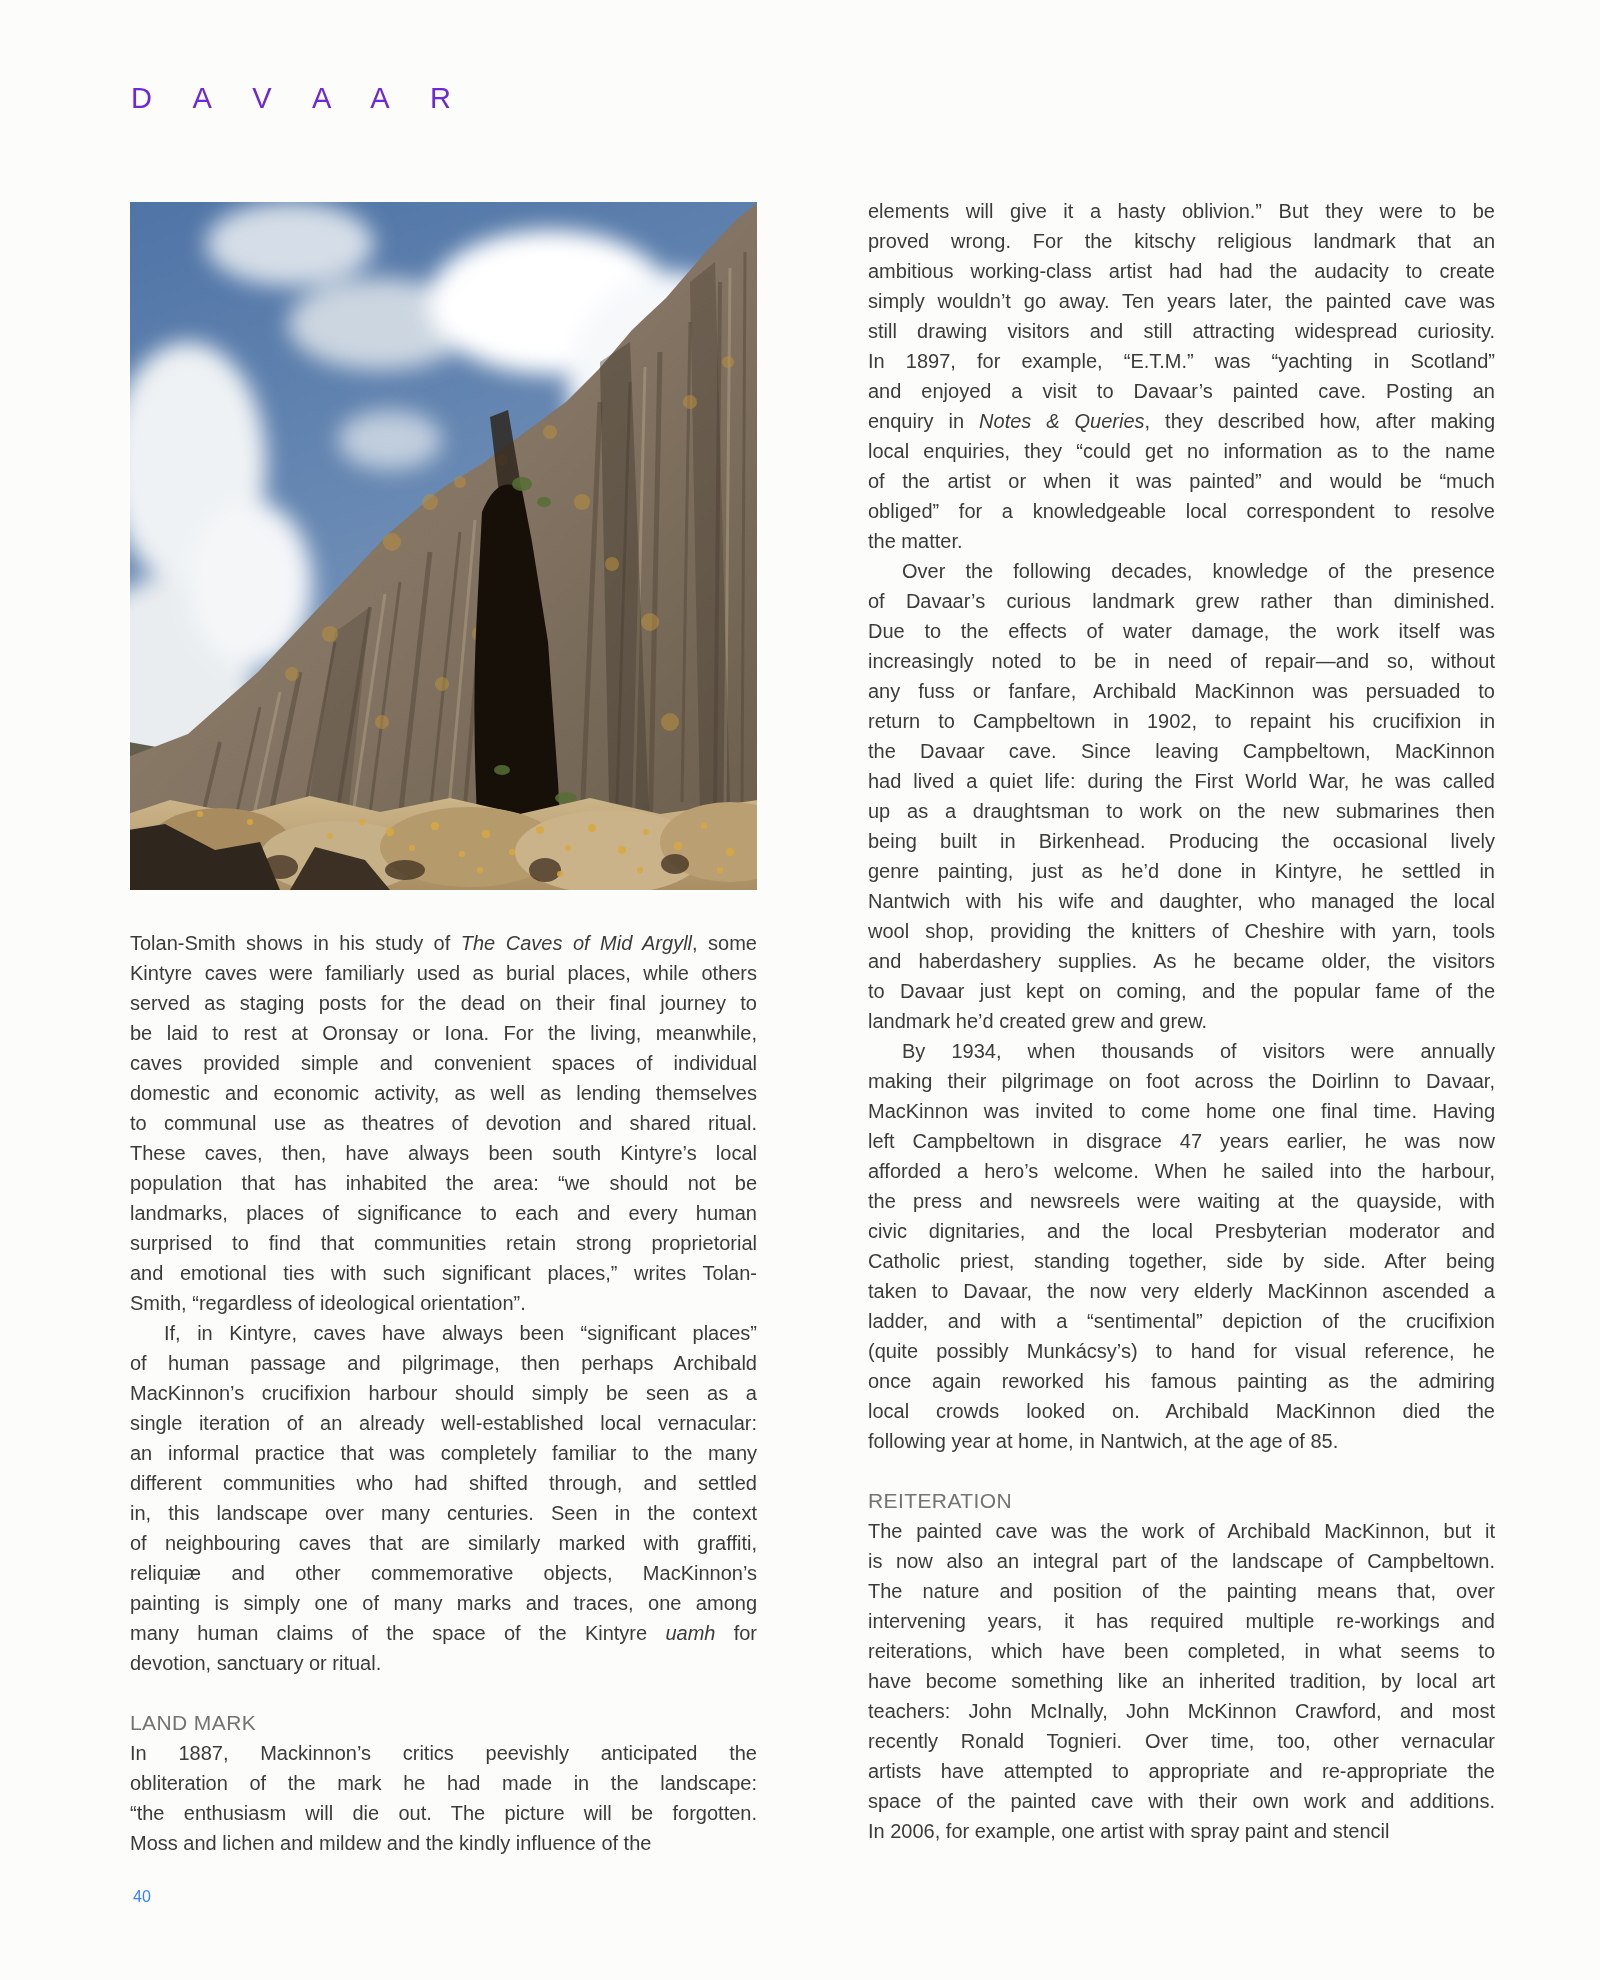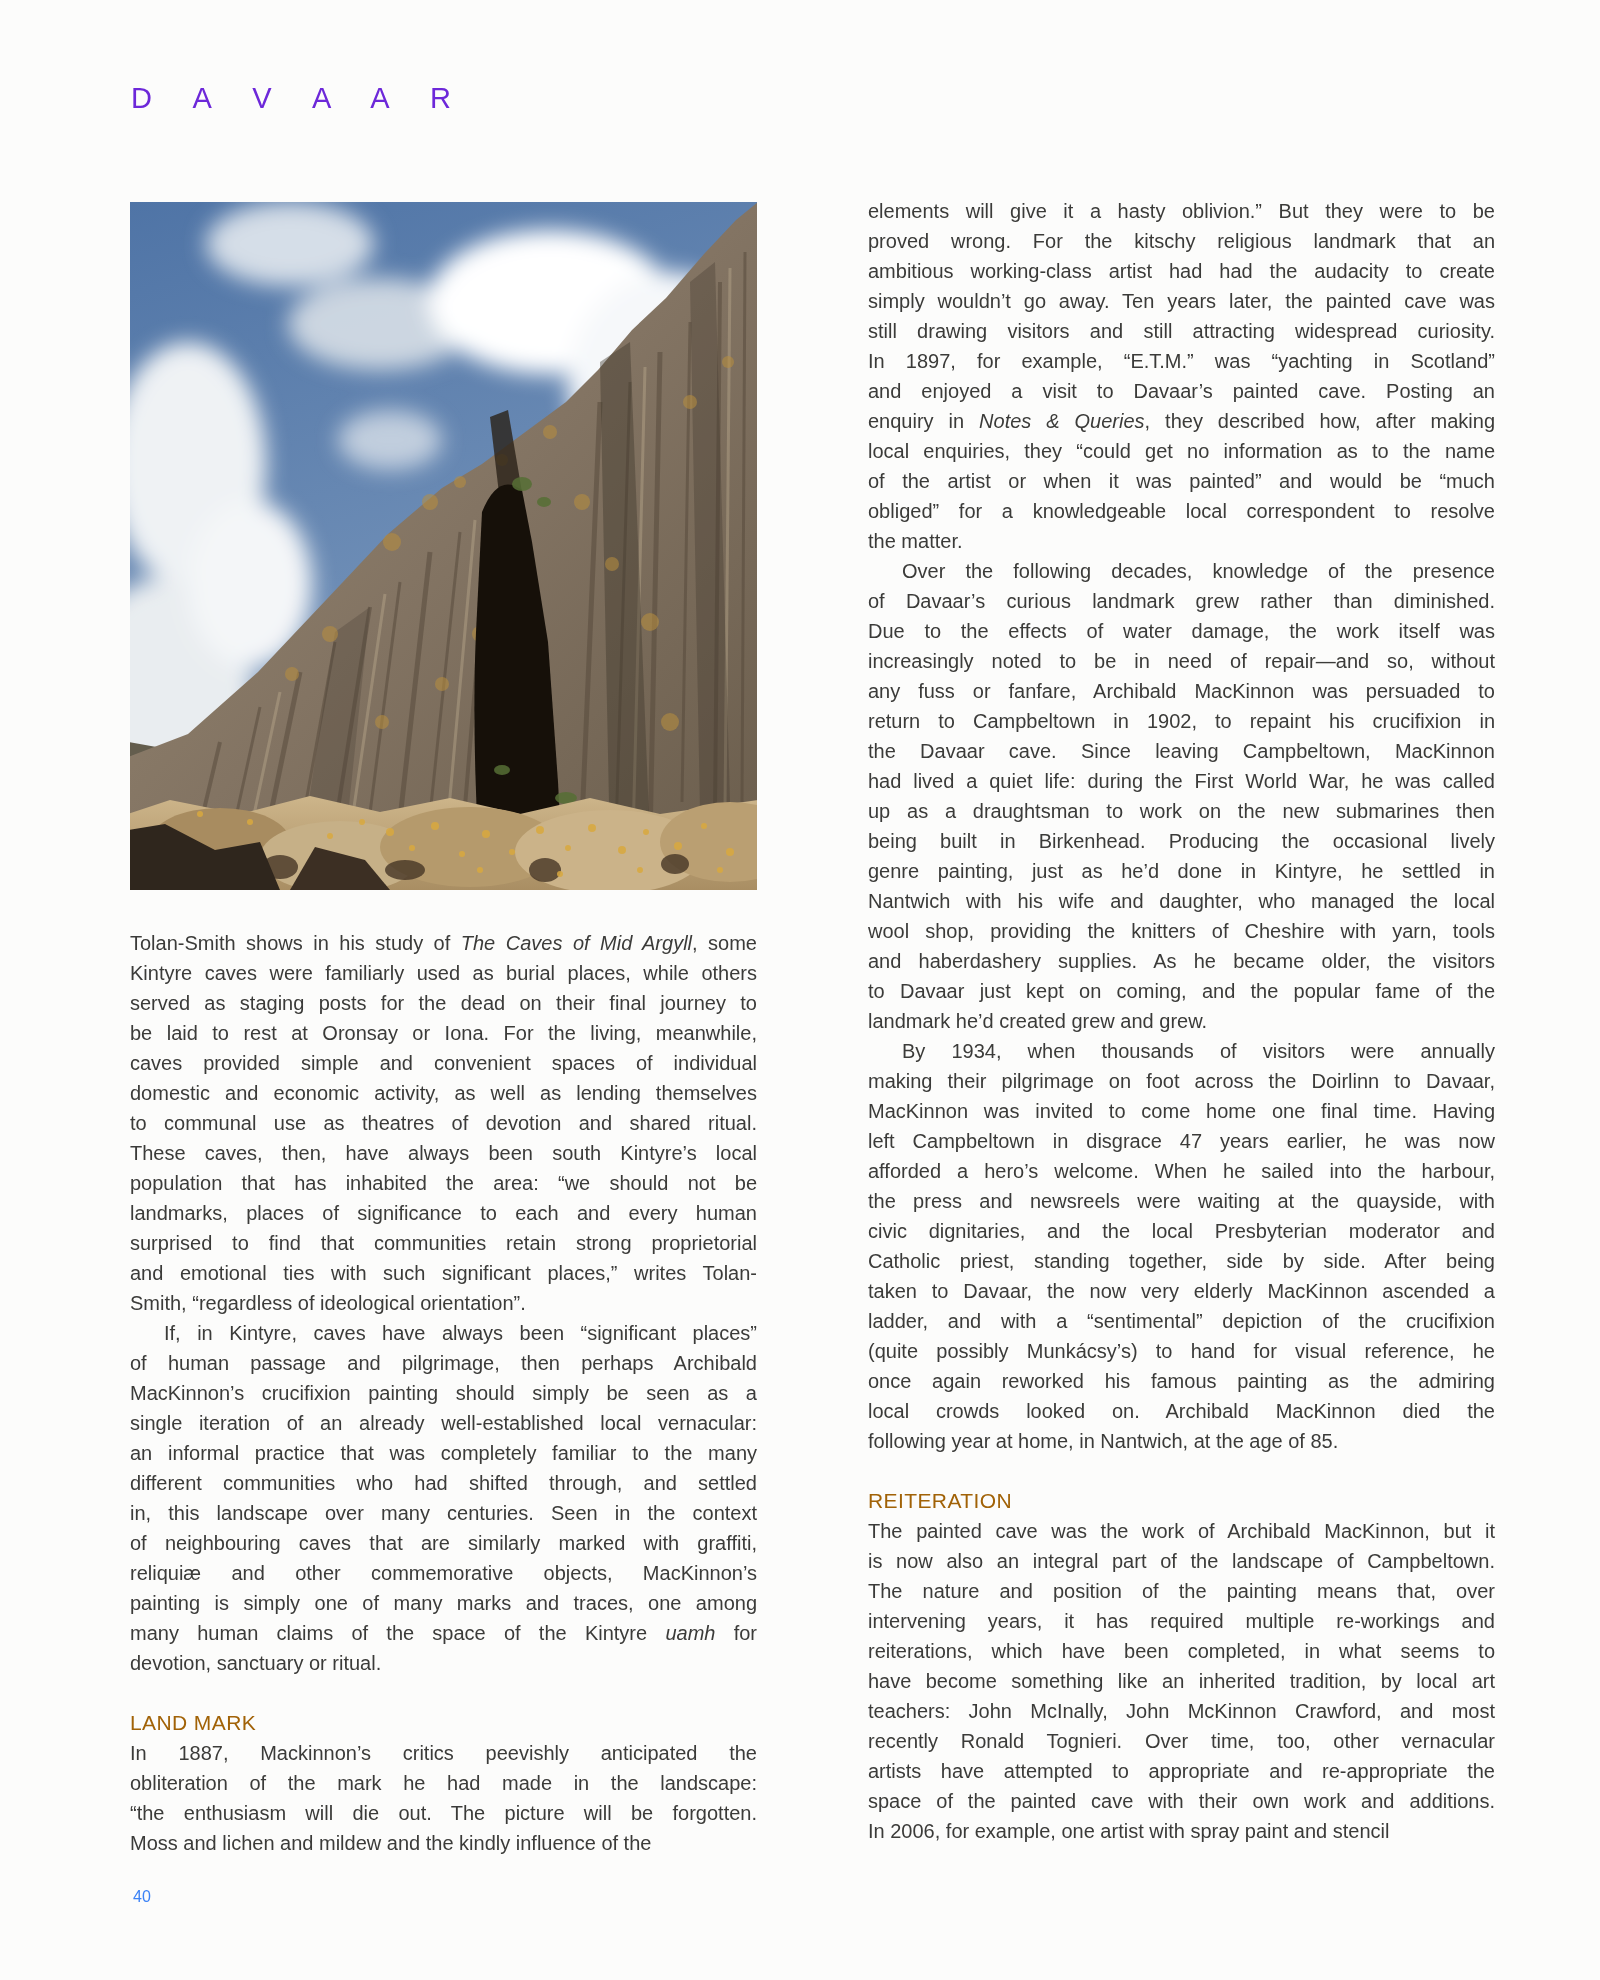--- a/index.html
+++ b/index.html
@@ -26,21 +26,21 @@
     font-size:20px;line-height:30px;
   }
   .col-left{left:130px;top:928px;}
   .col-right{left:842px;top:196px;margin-left:26px;}
   .para{margin:0;}
   .line{text-align:justify;text-align-last:left;}
   .line.j{text-align-last:justify;}
   .line.ind{text-indent:34px;}
   .col-heading{
     margin-top:30px;line-height:30px;font-size:21px;
-    letter-spacing:0.4px;color:#a16207;
+    letter-spacing:0.4px;color:#737373;
   }
   .page-number{
     position:absolute;left:133px;top:1882px;
     font-size:16px;color:#3b82f6;line-height:30px;
   }
   i{font-style:italic;}
 </style>
 </head>
 <body>
 
@@ -202,21 +202,21 @@
         <div class="line j">These caves, then, have always been south Kintyre’s local</div>
         <div class="line j">population that has inhabited the area: “we should not be</div>
         <div class="line j">landmarks, places of significance to each and every human</div>
         <div class="line j">surprised to find that communities retain strong proprietorial</div>
         <div class="line j">and emotional ties with such significant places,” writes Tolan-</div>
         <div class="line">Smith, “regardless of ideological orientation”.</div>
       </div>
       <div class="para">
         <div class="line j ind">If, in Kintyre, caves have always been “significant places”</div>
         <div class="line j">of human passage and pilgrimage, then perhaps Archibald</div>
-        <div class="line j">MacKinnon’s crucifixion painting should simply be seen as a</div>
+        <div class="line j">MacKinnon’s crucifixion harbour should simply be seen as a</div>
         <div class="line j">single iteration of an already well-established local vernacular:</div>
         <div class="line j">an informal practice that was completely familiar to the many</div>
         <div class="line j">different communities who had shifted through, and settled</div>
         <div class="line j">in, this landscape over many centuries. Seen in the context</div>
         <div class="line j">of neighbouring caves that are similarly marked with graffiti,</div>
         <div class="line j">reliquiæ and other commemorative objects, MacKinnon’s</div>
         <div class="line j">painting is simply one of many marks and traces, one among</div>
         <div class="line j">many human claims of the space of the Kintyre <i>uamh</i> for</div>
         <div class="line">devotion, sanctuary or ritual.</div>
       </div>

